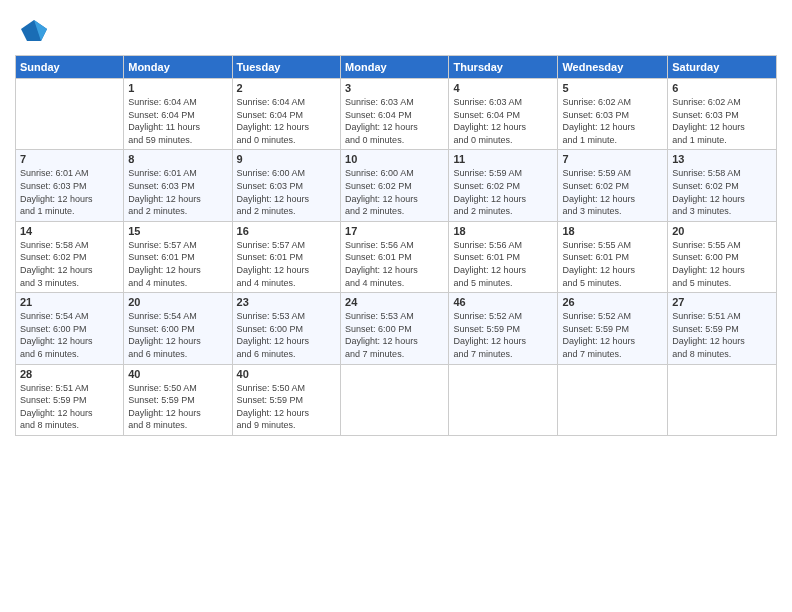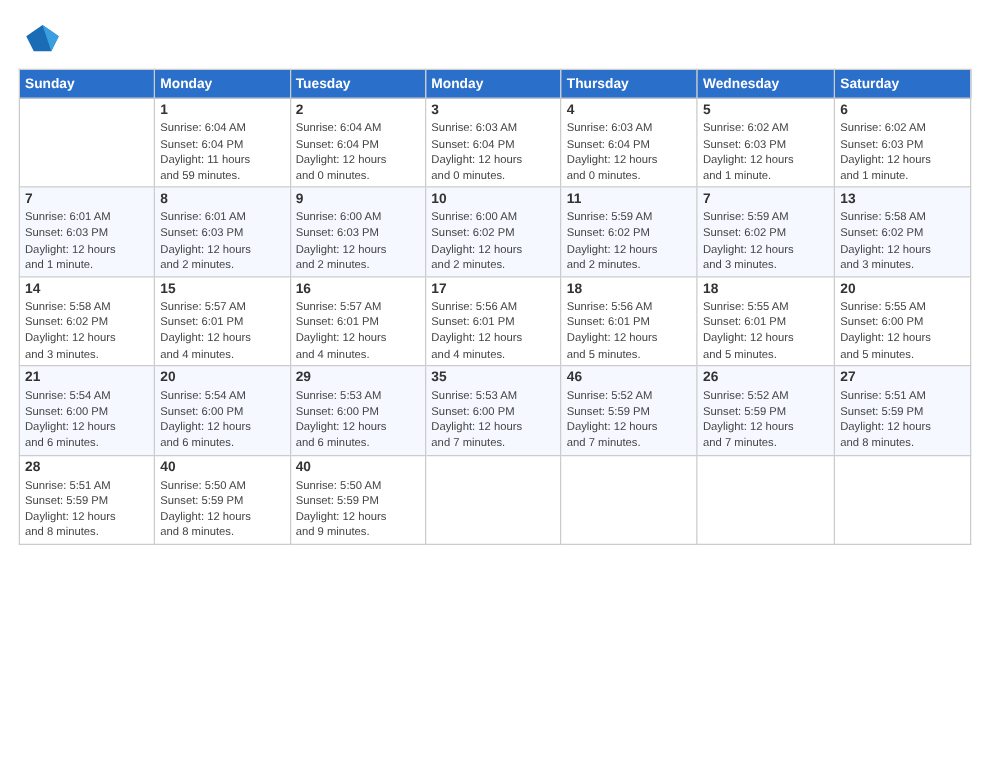--- a/index.html
+++ b/index.html
@@ -277,28 +277,28 @@
 and 6 minutes.</div>
           </td>
           <td>
             <span class="day-number">20</span>
             <div class="day-info" style="white-space: pre-line;">Sunrise: 5:54 AM
 Sunset: 6:00 PM
 Daylight: 12 hours
 and 6 minutes.</div>
           </td>
           <td>
-            <span class="day-number">29</span>
+            <span class="day-number">23</span>
             <div class="day-info" style="white-space: pre-line;">Sunrise: 5:53 AM
 Sunset: 6:00 PM
 Daylight: 12 hours
 and 6 minutes.</div>
           </td>
           <td>
-            <span class="day-number">35</span>
+            <span class="day-number">24</span>
             <div class="day-info" style="white-space: pre-line;">Sunrise: 5:53 AM
 Sunset: 6:00 PM
 Daylight: 12 hours
 and 7 minutes.</div>
           </td>
           <td>
             <span class="day-number">46</span>
             <div class="day-info" style="white-space: pre-line;">Sunrise: 5:52 AM
 Sunset: 5:59 PM
 Daylight: 12 hours

